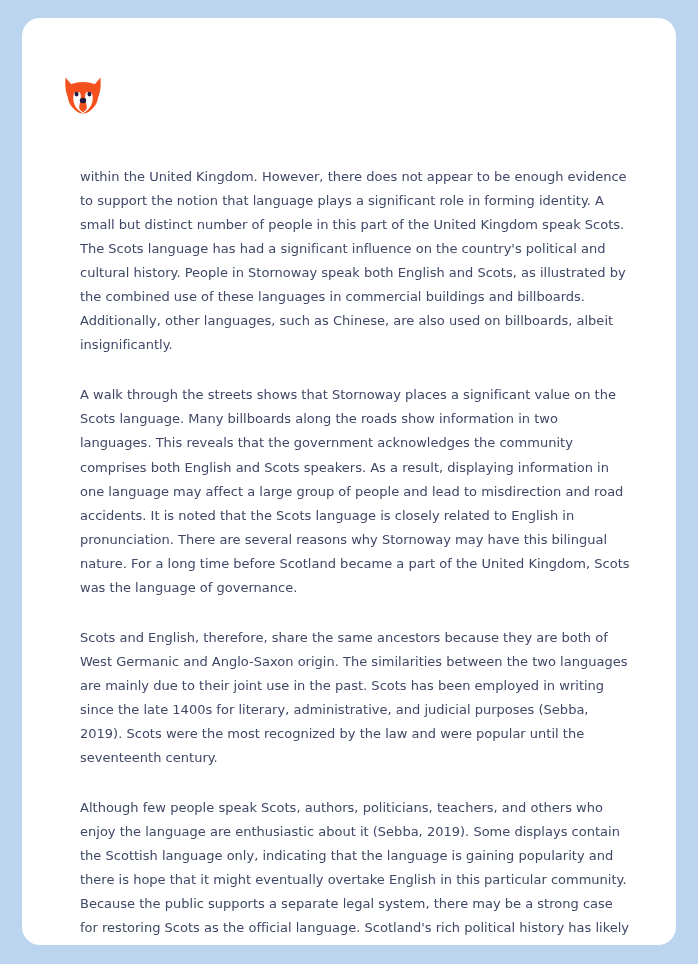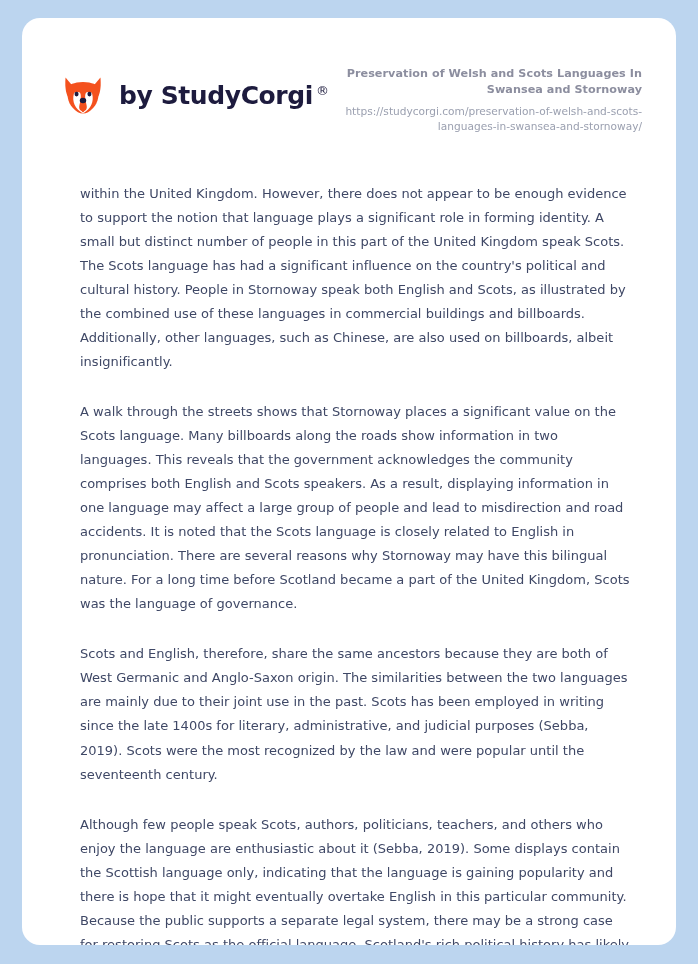--- a/index.html
+++ b/index.html
@@ -110,30 +110,22 @@
       <svg class="brand-logo" viewBox="0 0 100 100">
         <path d="M12 12 C10 38, 14 52, 22 60 L34 38 Z" fill="#f4511e"></path>
         <path d="M88 12 C90 38, 86 52, 78 60 L66 38 Z" fill="#f4511e"></path>
         <path d="M18 30 C18 30, 30 22, 50 22 C70 22, 82 30, 82 30 C86 48, 84 66, 72 78 C64 86, 58 90, 50 90 C42 90, 36 86, 28 78 C16 66, 14 48, 18 30 Z" fill="#f4511e"></path>
         <path d="M30 48 C30 44, 36 42, 42 44 C46 46, 46 56, 44 64 C42 74, 38 82, 50 86 C62 82, 58 74, 56 64 C54 56, 54 46, 58 44 C64 42, 70 44, 70 48 C74 64, 68 80, 50 90 C32 80, 26 64, 30 48 Z" fill="#ffffff"></path>
         <ellipse cx="36" cy="48" rx="4.4" ry="5" fill="#1d1b3e"></ellipse>
         <ellipse cx="64" cy="48" rx="4.4" ry="5" fill="#1d1b3e"></ellipse>
         <ellipse cx="50" cy="62" rx="7" ry="6" fill="#1d1b3e"></ellipse>
         <path d="M44 70 C46 80, 54 80, 56 70 C56 80, 53 86, 50 88 C47 86, 44 80, 44 70 Z" fill="#f4511e"></path>
       </svg>
-      <div class="brand-wordmark">
-        <span>by StudyCorgi</span>
-        <span class="brand-reg">®</span>
-      </div>
     </div>
 
-    <div class="header-meta">
-      <p class="header-title">Preservation of Welsh and Scots Languages In Swansea and Stornoway</p>
-      <p class="header-url">https://studycorgi.com/preservation-of-welsh-and-scots-languages-in-swansea-and-stornoway/</p>
-    </div>
 
   </div>
 
   <div class="doc-body">
     <p>within the United Kingdom. However, there does not appear to be enough evidence to support the notion that language plays a significant role in forming identity. A small but distinct number of people in this part of the United Kingdom speak Scots. The Scots language has had a significant influence on the country's political and cultural history. People in Stornoway speak both English and Scots, as illustrated by the combined use of these languages in commercial buildings and billboards. Additionally, other languages, such as Chinese, are also used on billboards, albeit insignificantly.</p>
     <p>A walk through the streets shows that Stornoway places a significant value on the Scots language. Many billboards along the roads show information in two languages. This reveals that the government acknowledges the community comprises both English and Scots speakers. As a result, displaying information in one language may affect a large group of people and lead to misdirection and road accidents. It is noted that the Scots language is closely related to English in pronunciation. There are several reasons why Stornoway may have this bilingual nature. For a long time before Scotland became a part of the United Kingdom, Scots was the language of governance.</p>
     <p>Scots and English, therefore, share the same ancestors because they are both of West Germanic and Anglo-Saxon origin. The similarities between the two languages are mainly due to their joint use in the past. Scots has been employed in writing since the late 1400s for literary, administrative, and judicial purposes (Sebba, 2019). Scots were the most recognized by the law and were popular until the seventeenth century.</p>
     <p>Although few people speak Scots, authors, politicians, teachers, and others who enjoy the language are enthusiastic about it (Sebba, 2019). Some displays contain the Scottish language only, indicating that the language is gaining popularity and there is hope that it might eventually overtake English in this particular community. Because the public supports a separate legal system, there may be a strong case for restoring Scots as the official language. Scotland's rich political history has likely influenced how people think about and perceive the law. In politics, culture, and everyday life, Scots is considered a valid aspect of regional identity in Stornoway.</p>
   </div>
 

